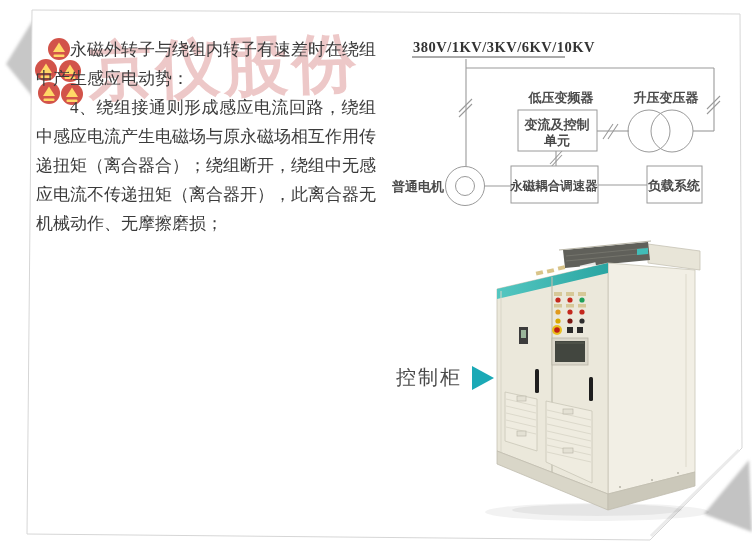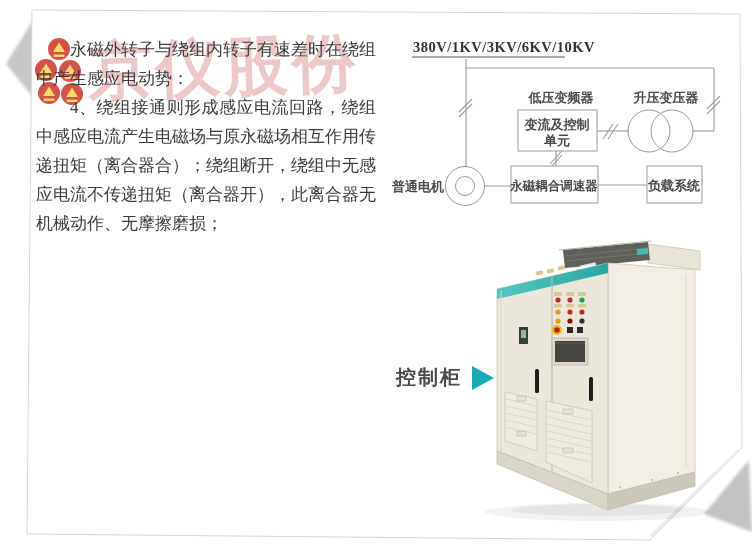--- a/index.html
+++ b/index.html
@@ -10,21 +10,21 @@
            font-size:64px;font-weight:700;letter-spacing:4px;color:#dd9292;opacity:.5;
            transform:rotate(-2deg);white-space:nowrap;}
   .wm-logo{position:absolute;left:30px;top:30px;}
   .article{position:absolute;left:36px;top:35px;width:340px;z-index:2;
            font-family:"Liberation Serif","DejaVu Serif",serif;font-size:17px;line-height:29px;
            color:#3b3b3b;text-align:justify;}
   .article p{margin:0;text-indent:2em;}
   .diagram{position:absolute;left:388px;top:28px;z-index:2;}
   .cabinet{position:absolute;left:480px;top:232px;z-index:2;}
   .caption{position:absolute;left:396px;top:364px;z-index:3;display:flex;align-items:center;gap:9px;}
-  .caption-text{font-size:20px;font-weight:700;color:#4a4a4a;letter-spacing:2px;
+  .caption-text{font-size:20px;font-weight:400;color:#4a4a4a;letter-spacing:2px;
                 font-family:"Liberation Sans","DejaVu Sans",sans-serif;}
   svg text{font-family:"Liberation Sans","DejaVu Sans",sans-serif;}
   .dlabel{font-size:13px;font-weight:700;fill:#4a4a4a;}
   .dlabel-sm{font-size:12.5px;font-weight:700;fill:#4a4a4a;}
   .buslabel{font-size:14.5px;font-weight:700;fill:#333333;letter-spacing:.5px;
             font-family:"Liberation Serif","DejaVu Serif",serif;}
 </style>
 </head>
 <body>
 

